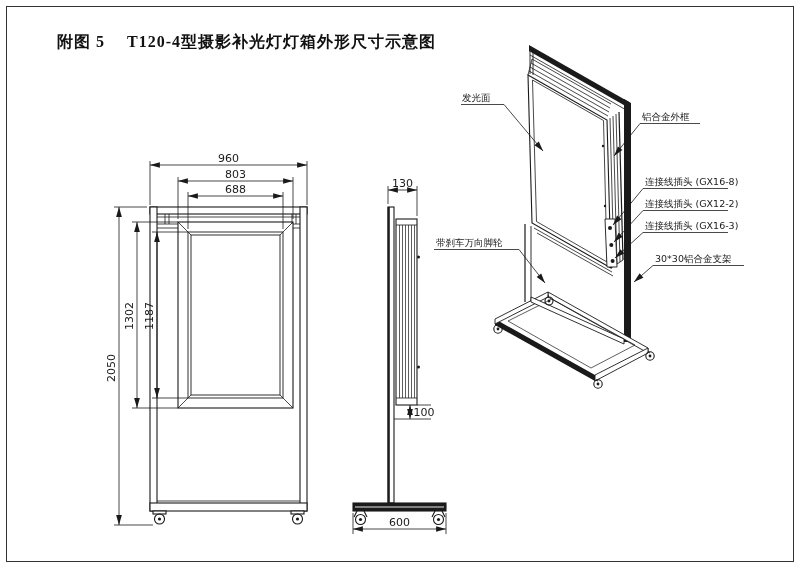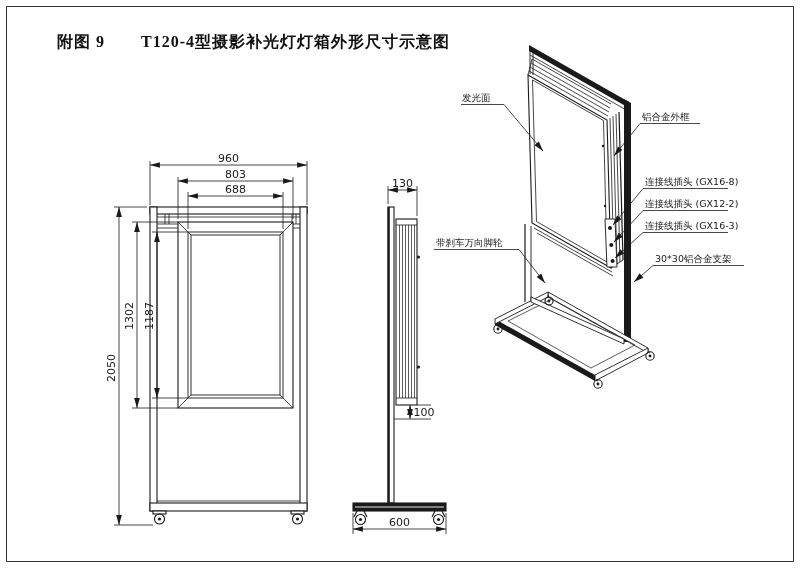--- a/index.html
+++ b/index.html
@@ -1,32 +1,32 @@
 <!DOCTYPE html>
 <html><head>
 <meta charset="utf-8">
 <style>
   html,body{margin:0;padding:0;background:#fff;}
   .page{position:relative;width:800px;height:569px;background:#fff;overflow:hidden;
         font-family:"Liberation Serif","DejaVu Serif",serif;}
   .title{position:absolute;left:57px;top:32px;font-size:16px;font-weight:bold;
          color:#111;white-space:nowrap;letter-spacing:1px;}
-  .title .main{margin-left:36px;}
+  .title .main{margin-left:22px;}
   svg{position:absolute;left:0;top:0;}
   svg text{font-family:"DejaVu Sans","Liberation Sans",sans-serif;fill:#1a1a1a;}
   .dim{font-size:11px;}
   .lbl{font-size:9.5px;}
 </style>
 </head>
 <body>
 
 <div class="page">
 
   <div class="title">
-    <span>附图 9</span><span class="main">T120-4型摄影补光灯灯箱外形尺寸示意图</span>
+    <span>附图 5</span><span class="main">T120-4型摄影补光灯灯箱外形尺寸示意图</span>
   </div>
 
   <svg width="800" height="569" viewBox="0 0 800 569">
     <defs>
       <marker id="arw" viewBox="0 0 10 8" markerWidth="11" markerHeight="9" refX="9.5" refY="4" orient="auto-start-reverse" markerUnits="userSpaceOnUse">
         <path d="M0.5,1.4 L9.5,4 L0.5,6.6 Z" fill="#1a1a1a"></path>
       </marker>
     </defs>
 
     <rect x="6.5" y="6.5" width="787" height="555" fill="none" stroke="#333" stroke-width="1"></rect>

